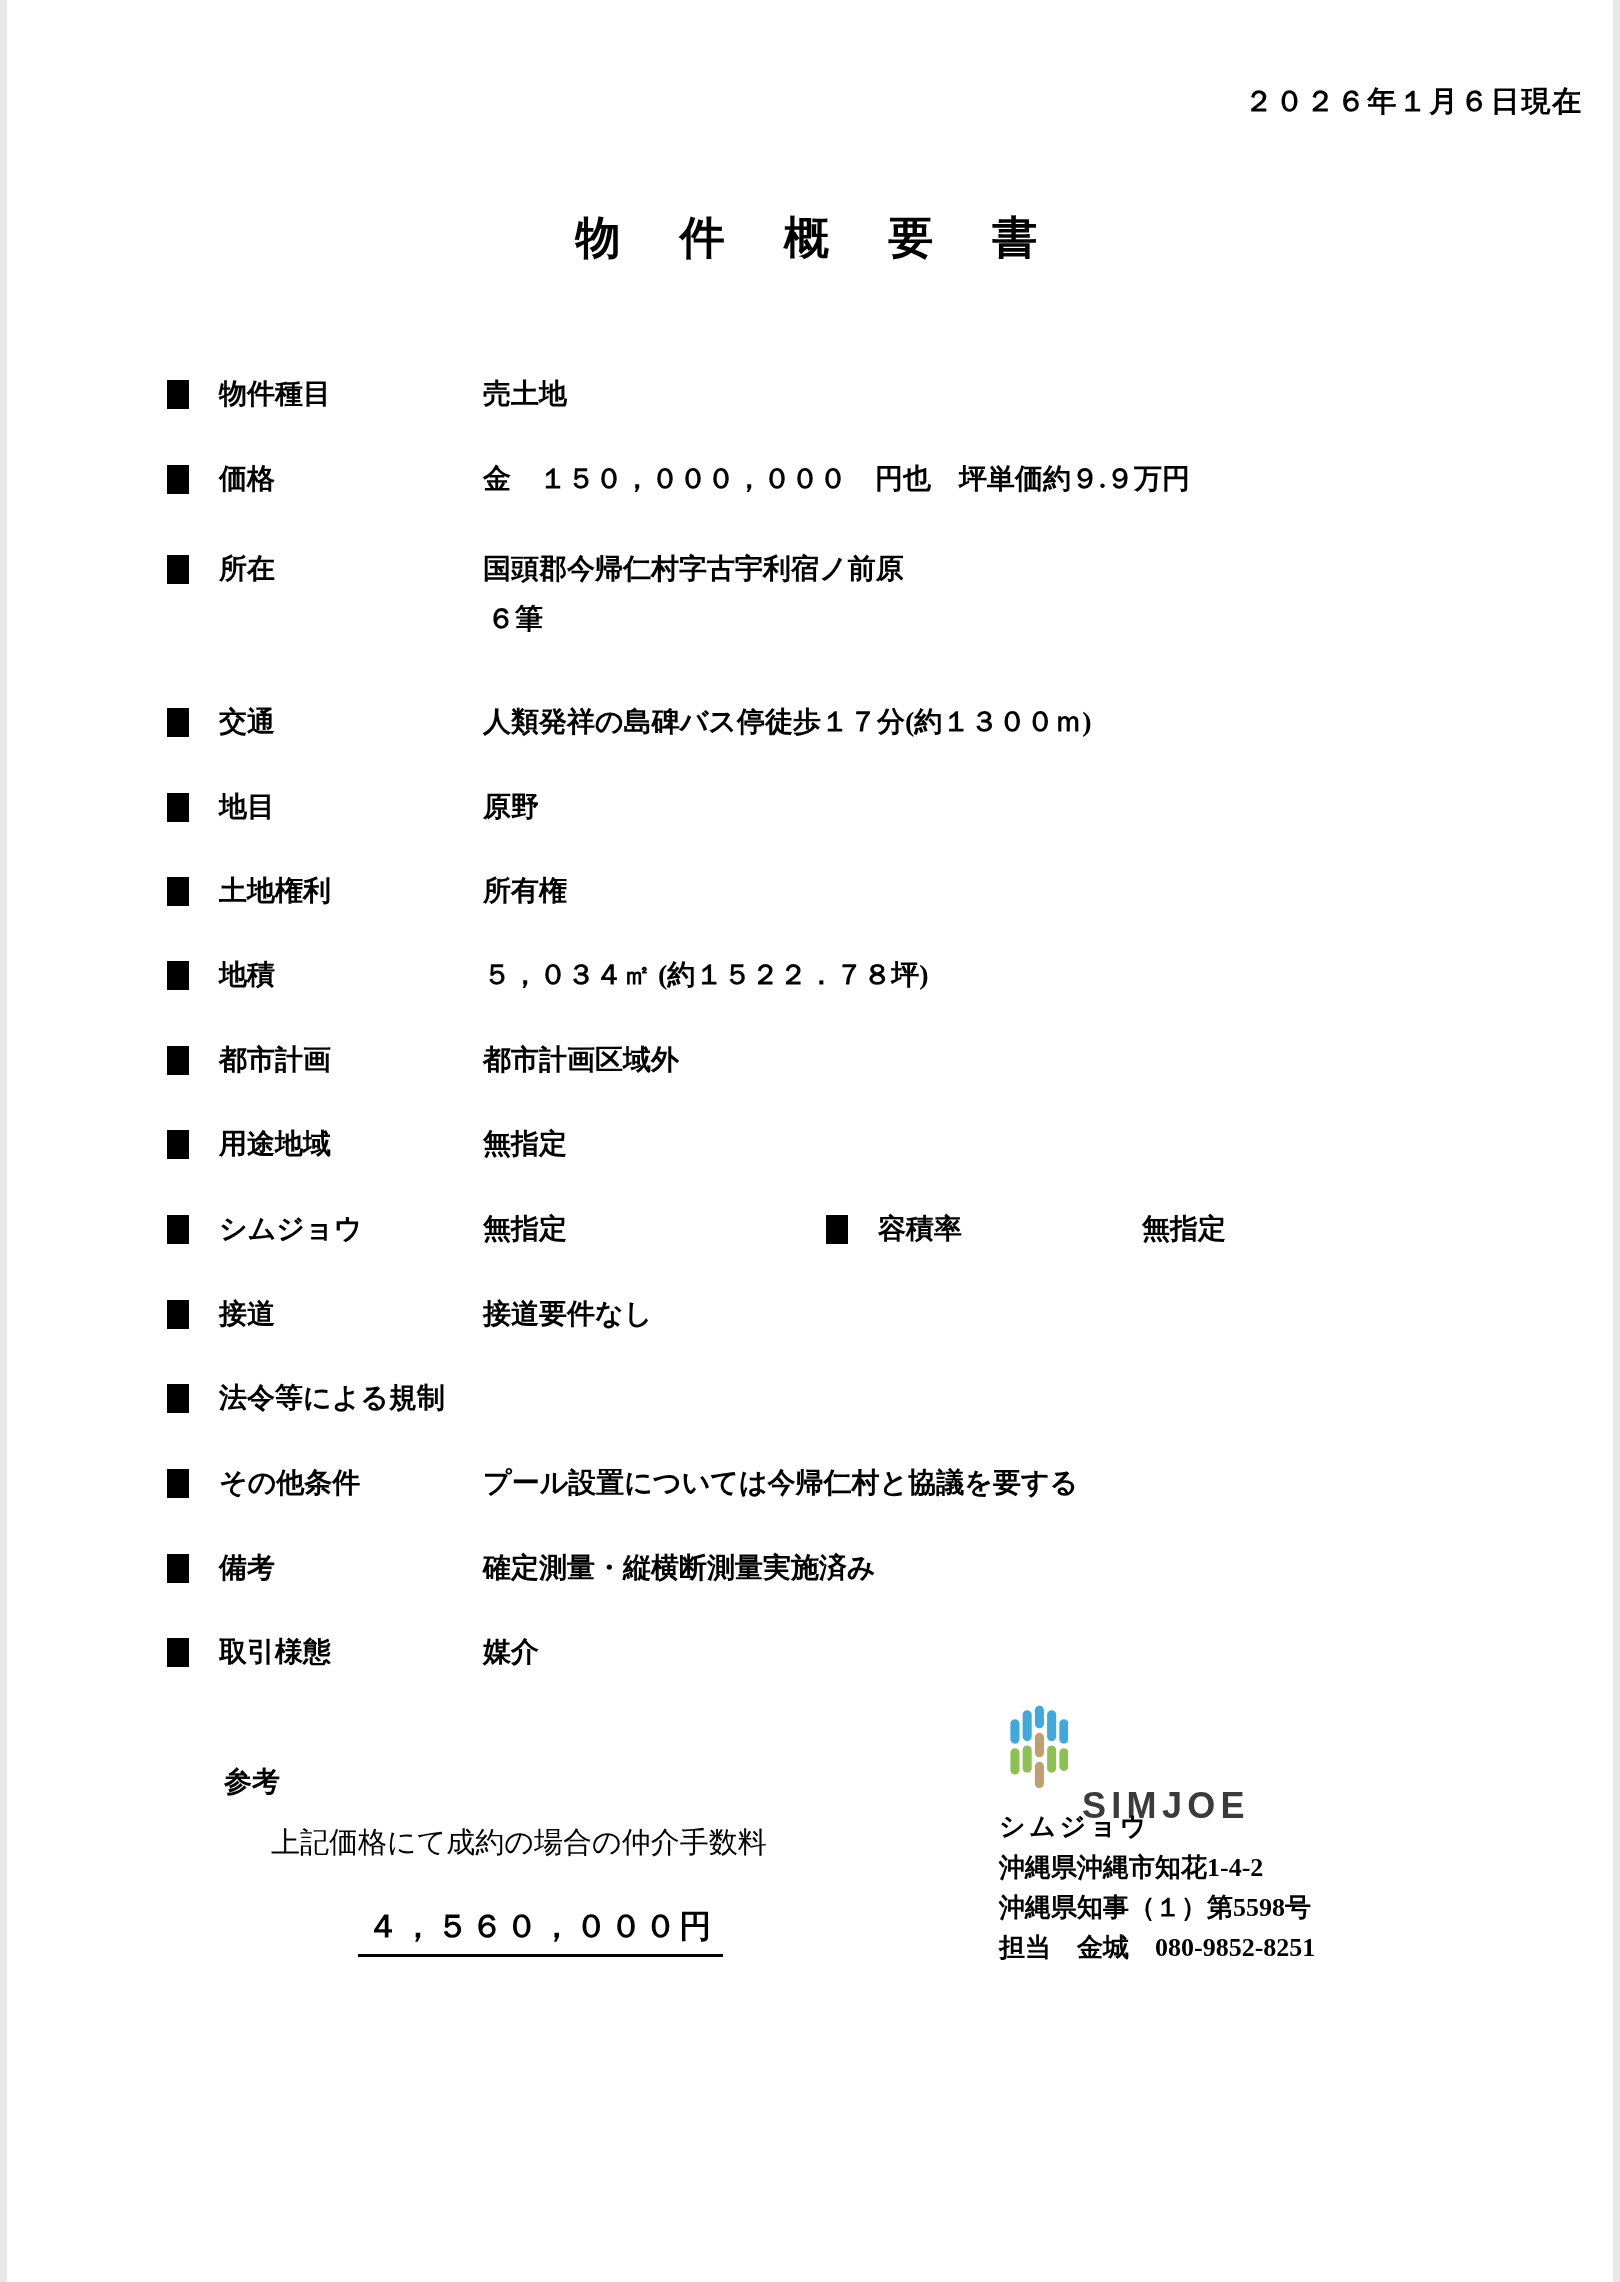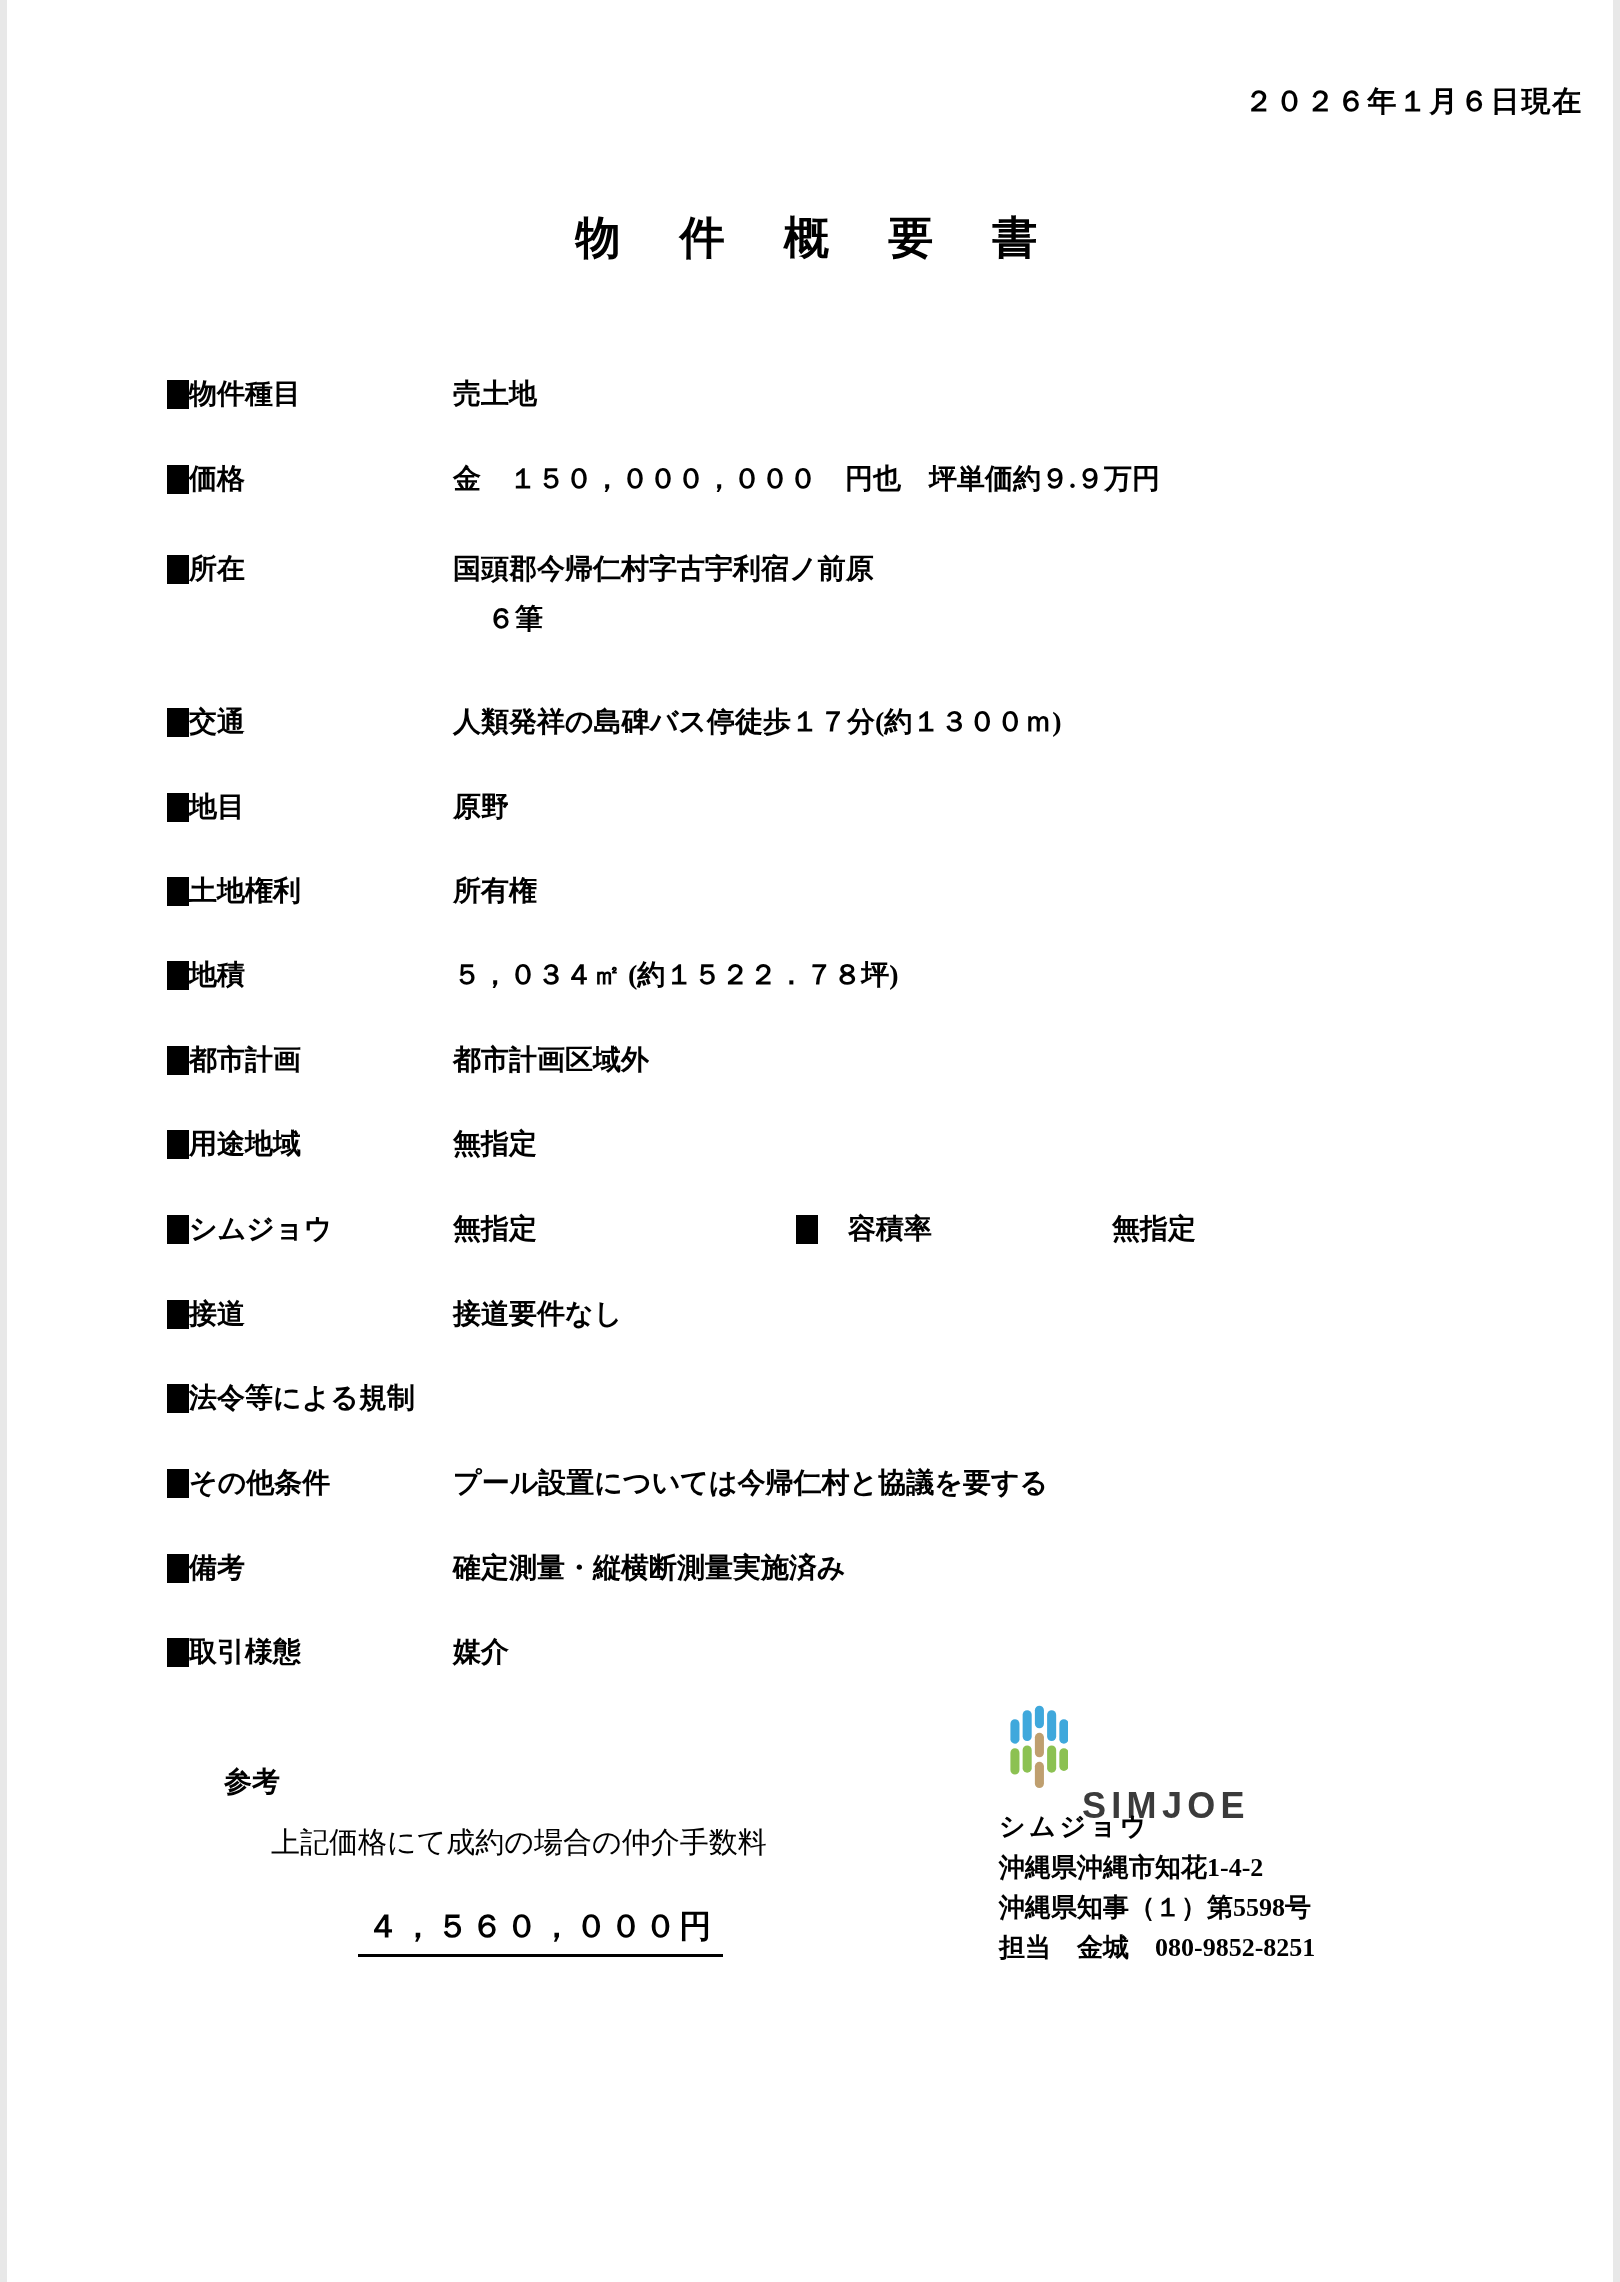--- a/index.html
+++ b/index.html
@@ -13,21 +13,21 @@
     font-size:29px; font-weight:bold; letter-spacing:1.8px; white-space:nowrap;
   }
   .title {
     position:absolute; top:208px; left:0; width:100%;
     text-align:center; font-size:45px; font-weight:bold; letter-spacing:7.1px; white-space:nowrap;
   }
   .row {
     position:absolute; left:160px; display:flex; align-items:flex-start; white-space:nowrap;
   }
   .bullet { width:22px; height:29px; background:#000; margin-top:4.5px; flex:none; }
-  .lbl { width:264px; flex:none; font-size:28px; font-weight:bold; line-height:37px; }
+  .lbl { margin-left:30px; width:264px; flex:none; font-size:28px; font-weight:bold; line-height:37px; }
   .val { font-size:28px; font-weight:bold; line-height:37px; }
   .valfixed { width:343px; flex:none; }
   .lbl2 { margin-left:30px; width:264px; flex:none; font-size:28px; font-weight:bold; line-height:37px; }
   .val-second-line {
     position:absolute; left:320px; top:50px; font-size:28px; font-weight:bold; line-height:37px;
   }
   .ref-heading { position:absolute; left:217px; top:1763px; font-size:28px; font-weight:bold; }
   .ref-line   { position:absolute; left:264px; top:1823px; font-size:29px; font-weight:normal; white-space:nowrap; }
   .ref-amount {
     position:absolute; left:351px; top:1905px;

